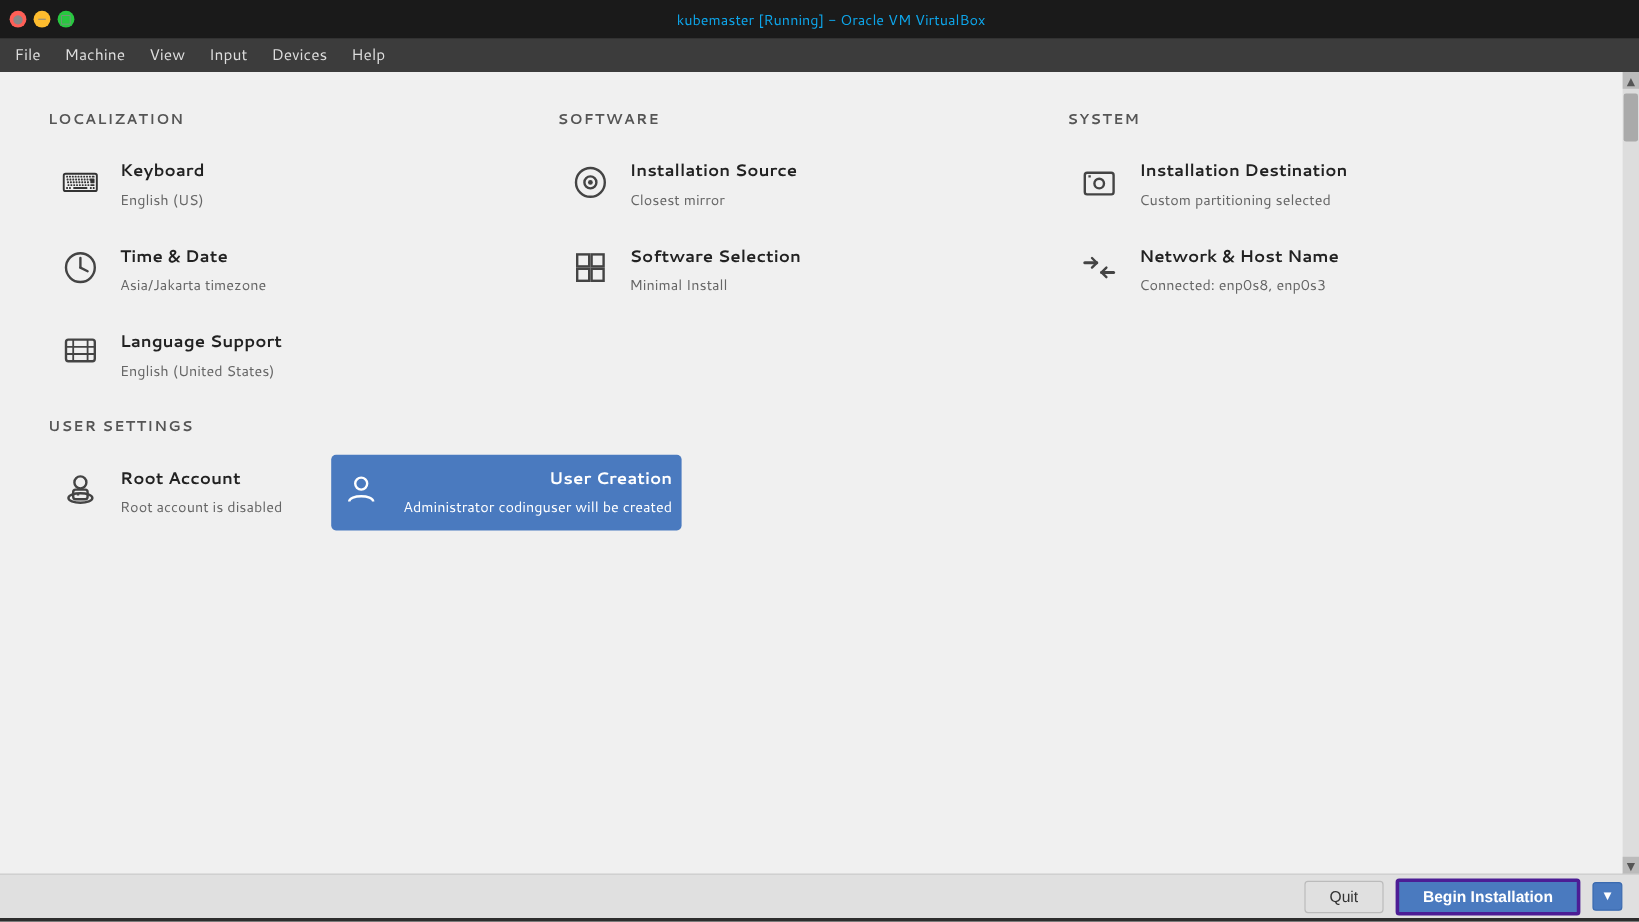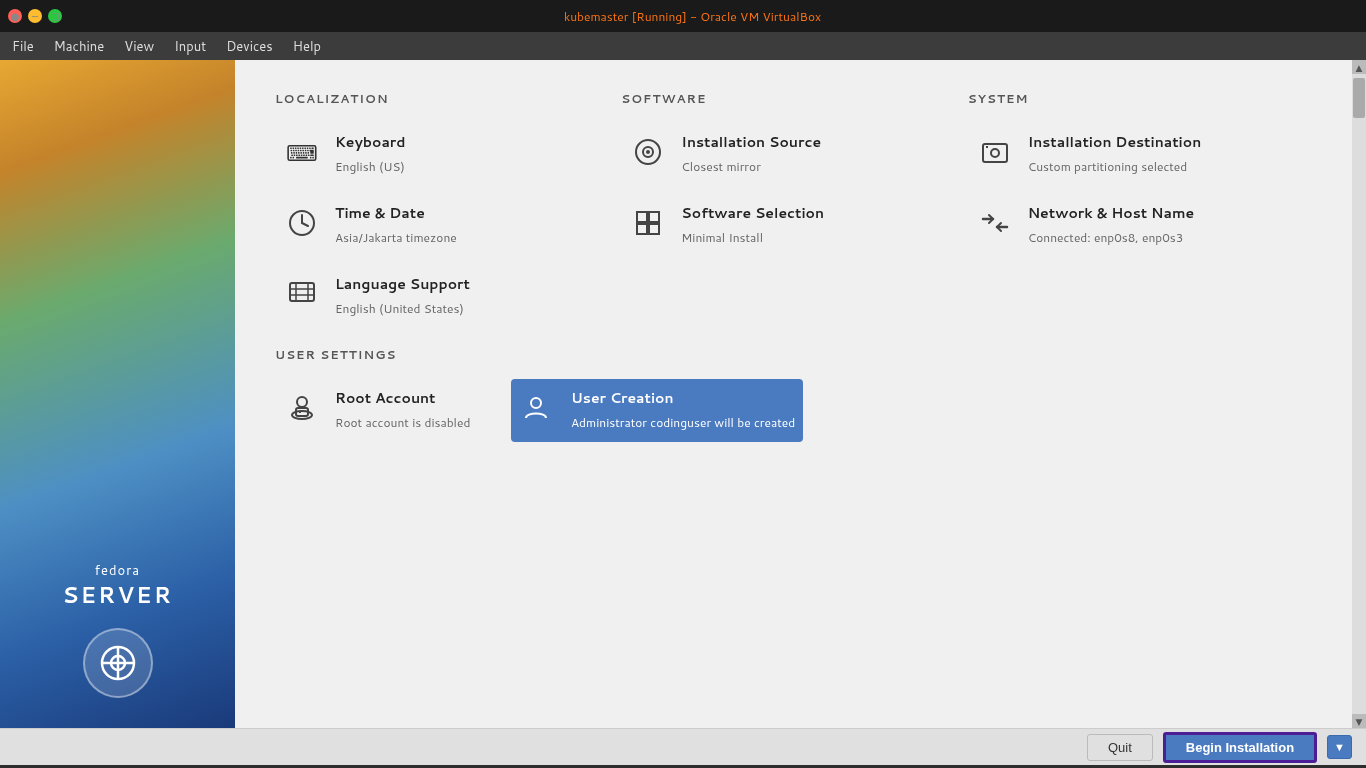--- a/index.html
+++ b/index.html
@@ -20,21 +20,21 @@
     .titlebar-controls { display: flex; gap: 6px; }
     .titlebar-btn {
       width: 14px; height: 14px;
       border-radius: 50%;
       display: flex; align-items: center; justify-content: center;
       font-size: 10px; color: #888; cursor: pointer;
     }
     .btn-close { background: #ff5f57; }
     .btn-min { background: #febc2e; }
     .btn-max { background: #28c840; }
-    .titlebar-title { color: #f97316; font-size: 12px; margin-left: 45px; }
+    .titlebar-title { color: #0ea5e9; font-size: 12px; margin-left: 45px; }
 
     
     .menubar {
       height: 28px;
       background: #3c3c3c;
       display: flex;
       align-items: center;
       padding: 0 4px;
       gap: 4px;
     }
@@ -133,20 +133,21 @@
       display: flex;
       align-items: flex-start;
       gap: 14px;
       padding: 10px 8px;
       border-radius: 4px;
       cursor: pointer;
       margin-bottom: 8px;
     }
     .setting-item.highlighted {
       background: #4a7abf;
+      text-align: right;
     }
     .setting-item.highlighted .setting-title,
     .setting-item.highlighted .setting-subtitle {
       color: #fff;
     }
 
     .setting-icon {
       width: 38px; height: 38px;
       flex-shrink: 0;
       display: flex; align-items: center; justify-content: center;
@@ -240,34 +241,20 @@
   <div class="menubar-item">File</div>
   <div class="menubar-item">Machine</div>
   <div class="menubar-item">View</div>
   <div class="menubar-item">Input</div>
   <div class="menubar-item">Devices</div>
   <div class="menubar-item">Help</div>
 </div>
 
 <div class="main-container">
 
-  <div class="sidebar">
-    <div class="sidebar-logo-text">
-      <div class="fedora-small">fedora</div>
-      <div class="server-large">SERVER</div>
-    </div>
-    <div class="sidebar-icon-circle">
-      <svg width="40" height="40" viewBox="0 0 40 40">
-        <circle cx="20" cy="20" r="16" fill="none" stroke="white" stroke-width="2.5"></circle>
-        <circle cx="20" cy="20" r="7" fill="none" stroke="white" stroke-width="2.5"></circle>
-        <line x1="20" y1="4" x2="20" y2="36" stroke="white" stroke-width="2.5"></line>
-        <line x1="4" y1="20" x2="36" y2="20" stroke="white" stroke-width="2.5"></line>
-      </svg>
-    </div>
-  </div>
 
   <div class="content-area">
 
     <div class="columns-section">
 
       <div class="col-items">
         <div class="section-header">LOCALIZATION</div>
 
         <div class="setting-item">
           <div class="setting-icon">⌨</div>

